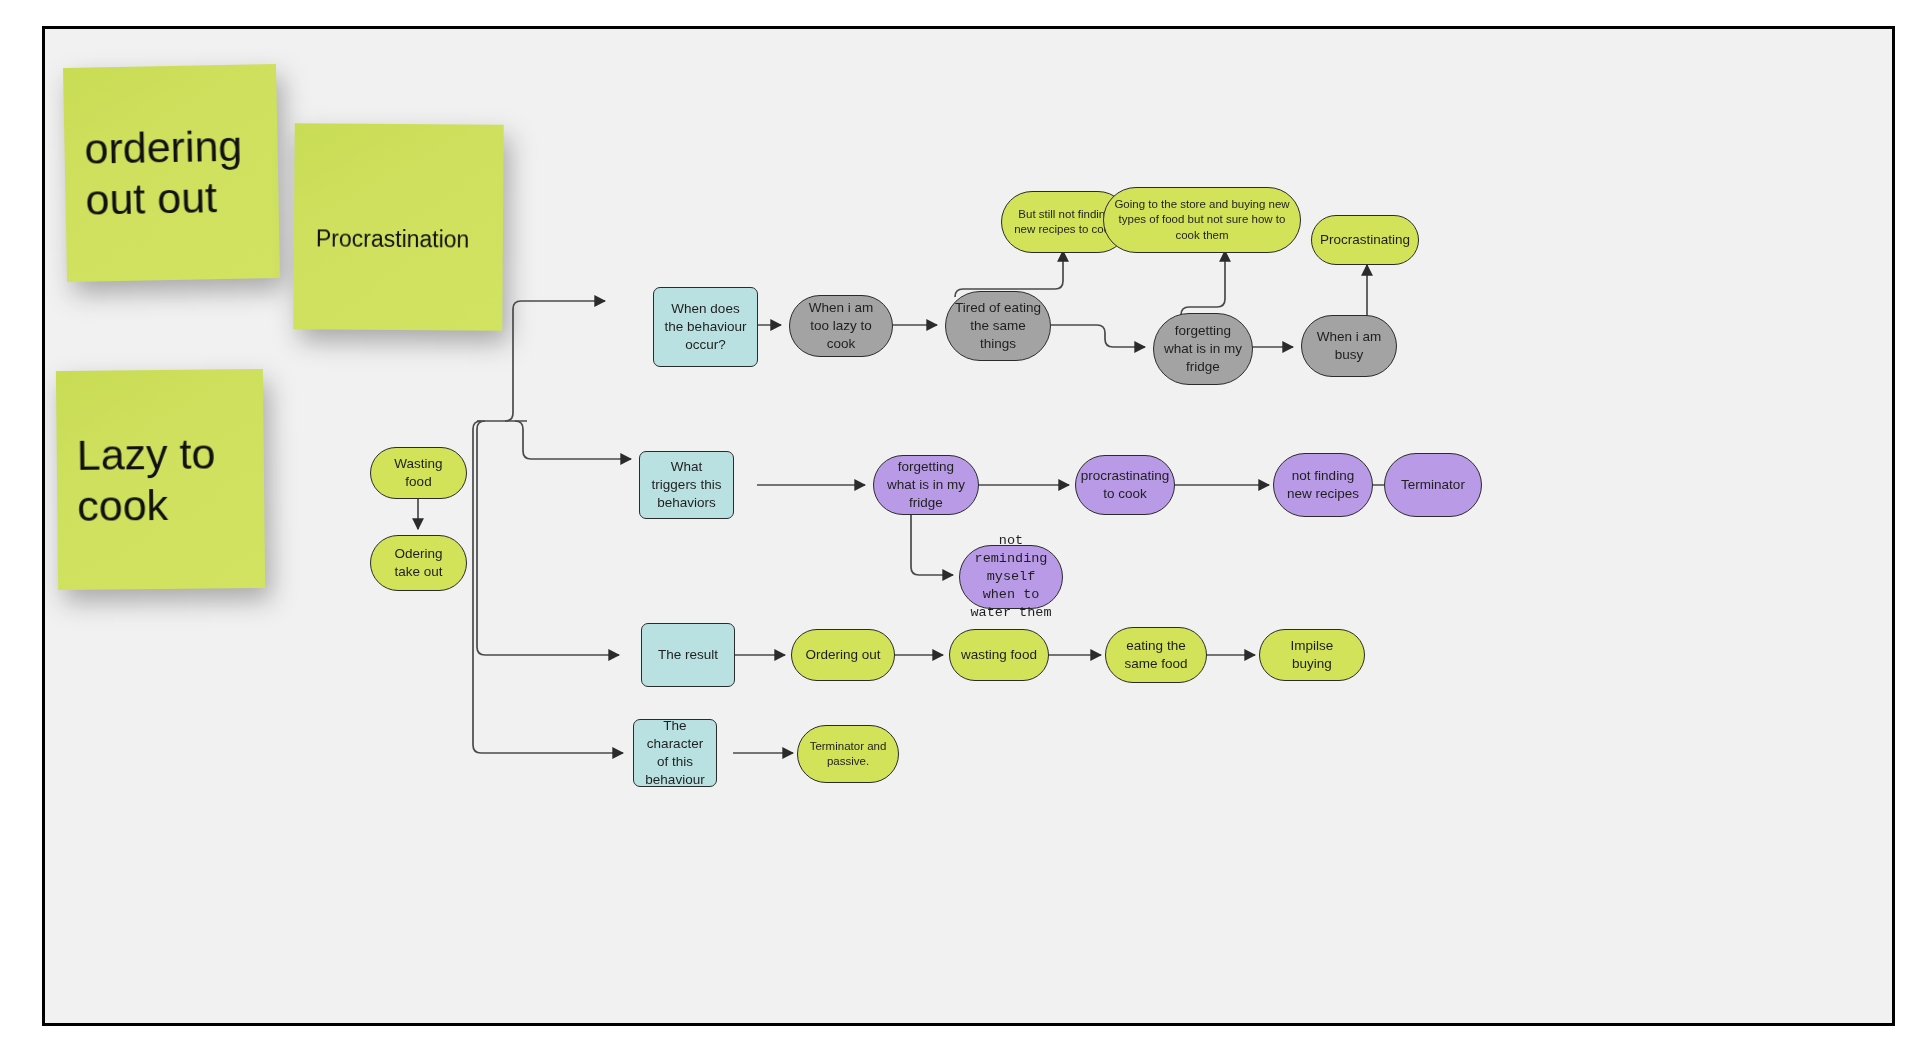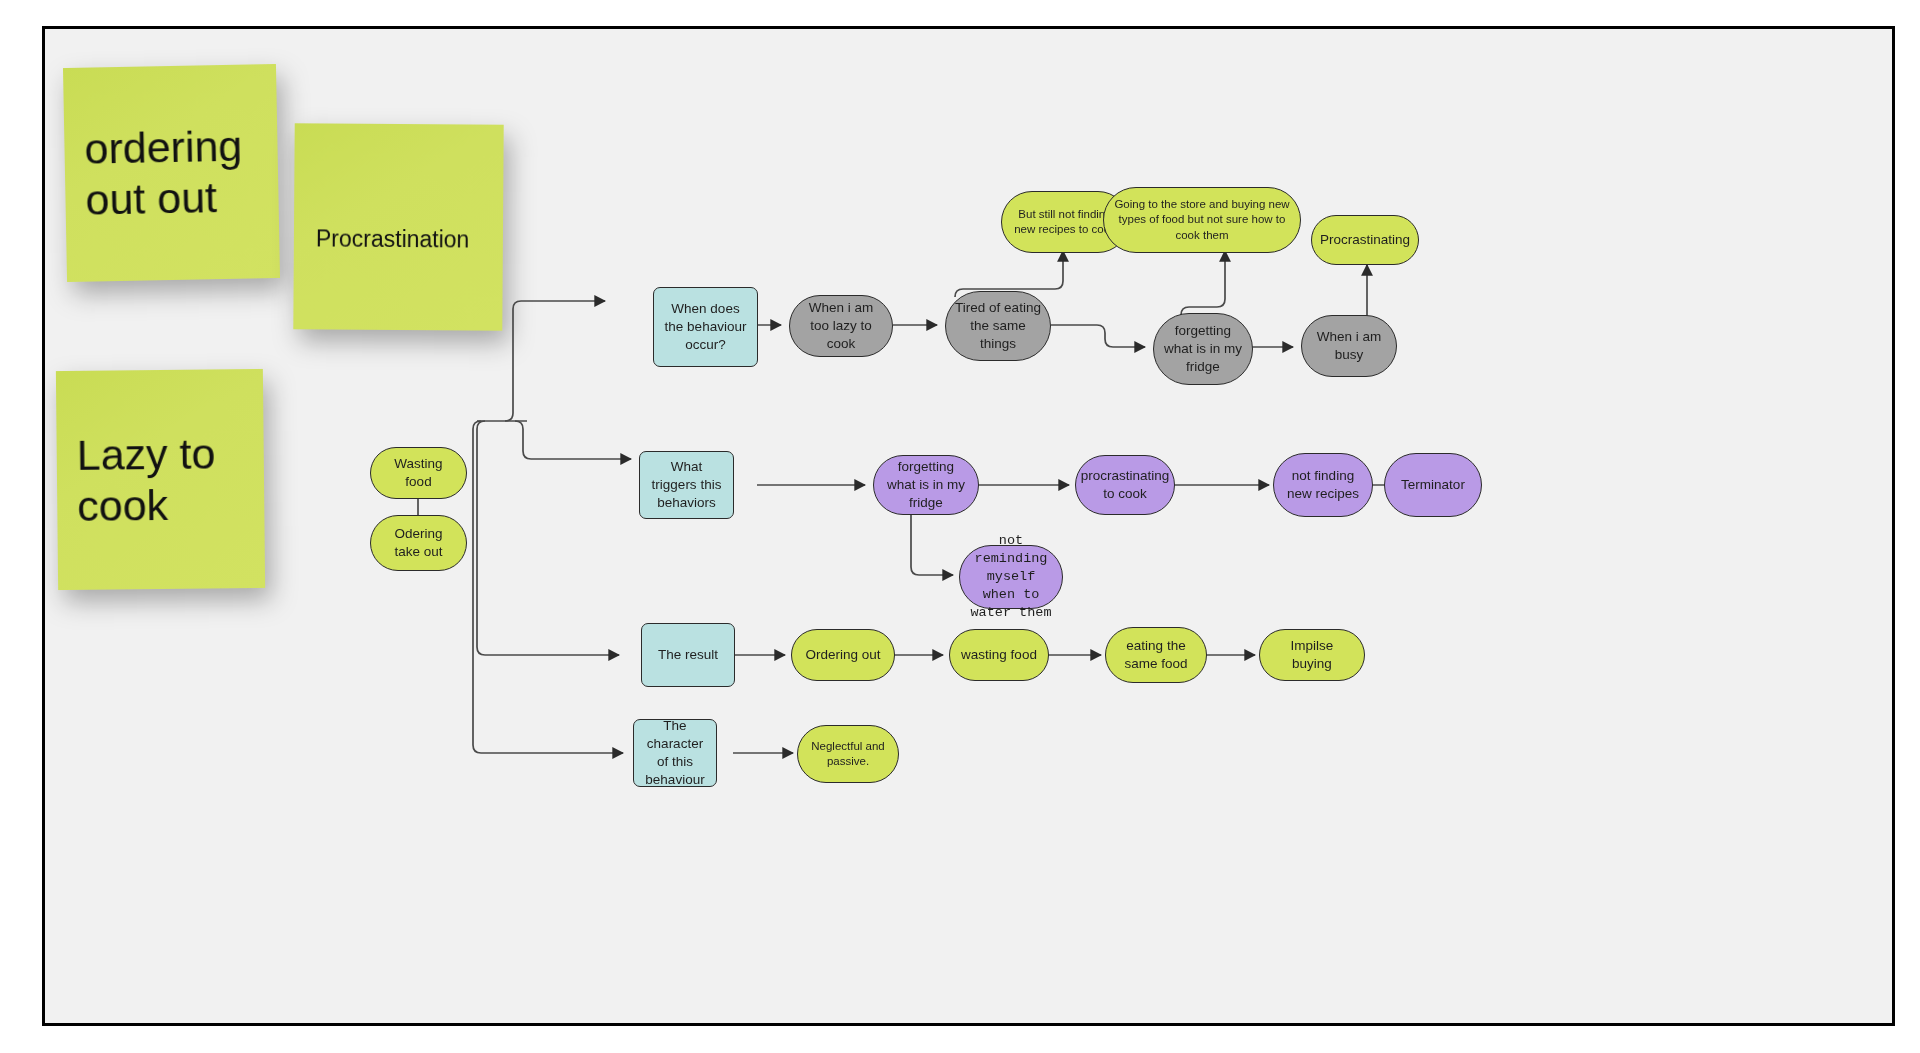--- a/index.html
+++ b/index.html
@@ -177,21 +177,21 @@
           <path d="M 1000 626 L 1056 626" marker-end="url(#arrow)"></path>
           <path d="M 1158 626 L 1210 626" marker-end="url(#arrow)"></path>
 
           <path d="M 688 724 L 748 724" marker-end="url(#arrow)"></path>
         </g>
       </svg>
 
       <div class="node pill n-green" style="left:325px; top:418px; width:97px; height:52px;">
         <span>Wasting food</span>
       </div>
-      <div class="node pill n-green" style="left:325px; top:486px; width:97px; height:56px;">
+      <div class="node pill n-green" style="left:325px; top:506px; width:97px; height:56px;">
         <span>Odering take out</span>
       </div>
 
       <div class="node rect n-blue" style="left:568px; top:258px; width:105px; height:80px;margin-left:40px;">
         <span>When does the behaviour occur?</span>
       </div>
       <div class="node pill n-pink" style="left:744px; top:266px; width:104px; height:62px;">
         <span>When i am too lazy to cook</span>
       </div>
       <div class="node pill n-pink" style="left:900px; top:262px; width:106px; height:70px;">
@@ -245,18 +245,18 @@
         <span>eating the same food</span>
       </div>
       <div class="node pill n-green" style="left:1214px; top:600px; width:106px; height:52px;">
         <span>Impilse buying</span>
       </div>
 
       <div class="node rect n-blue" style="left:588px; top:690px; width:84px; height:68px;">
         <span>The character of this behaviour</span>
       </div>
       <div class="node pill n-green" style="left:752px; top:696px; width:102px; height:58px;">
-        <span class="n-sm">Neglectful and passive.</span>
+        <span class="n-sm">Terminator and passive.</span>
       </div>
 
     </div>
   </div>
 </div>
 
 </body></html>

